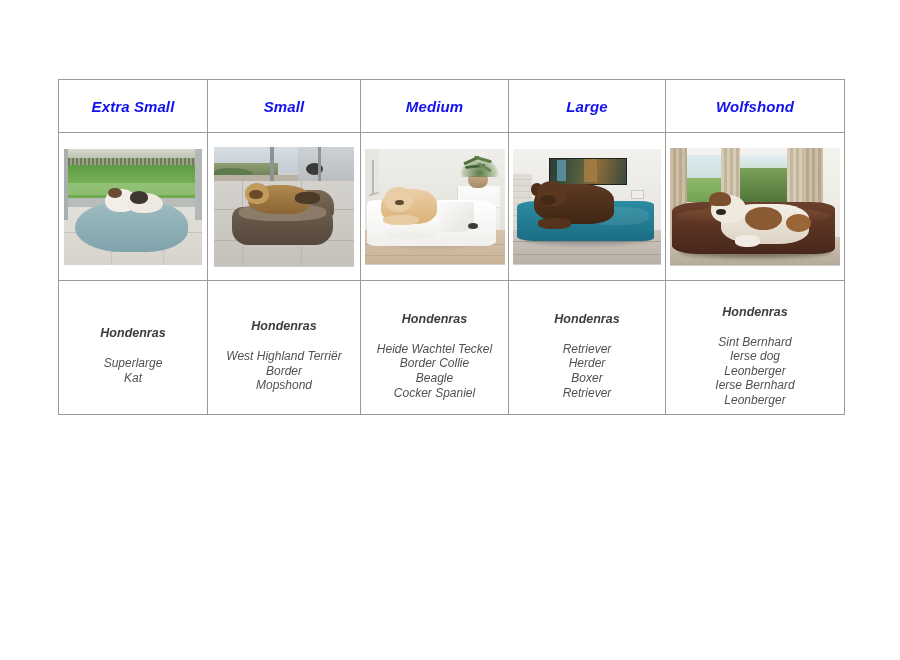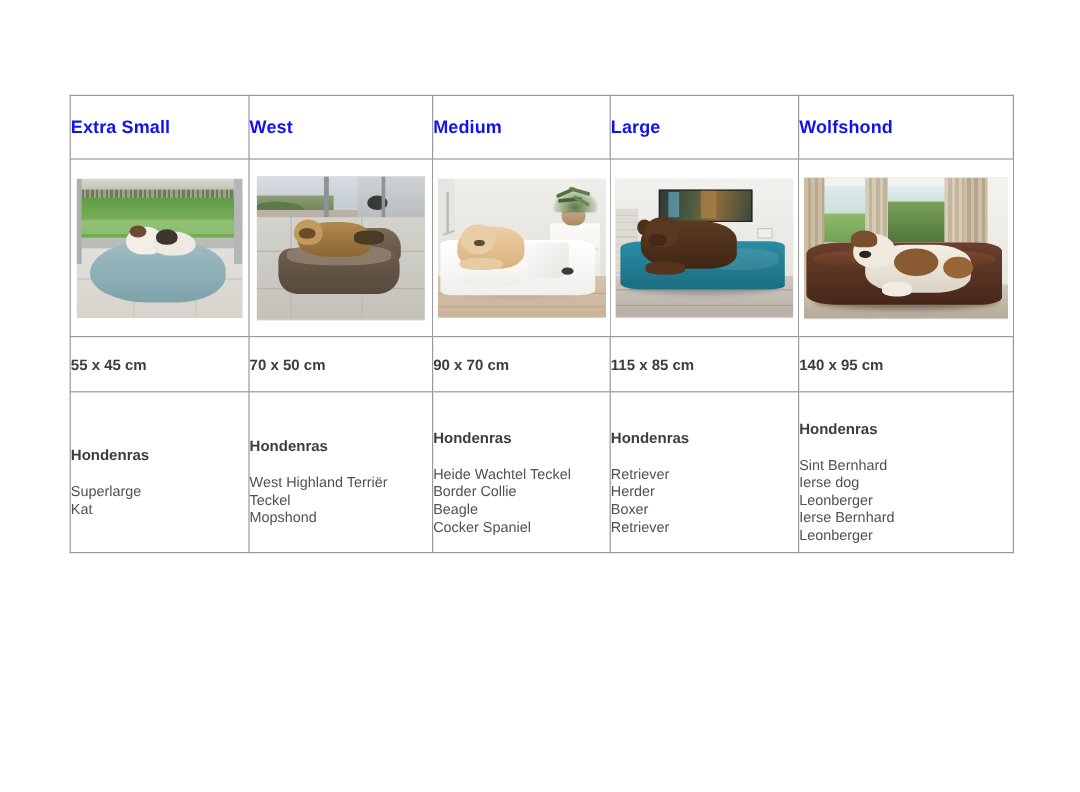--- a/index.html
+++ b/index.html
@@ -20,21 +20,23 @@
     left: 58px;
     top: 79px;
     width: 786px;
     border-collapse: collapse;
     table-layout: fixed;
   }
   #size-table td {
     border: 1px solid #9a9a9a;
     padding: 0;
     vertical-align: middle;
+    text-align: center;
     background: #ffffff;
+    font-style: italic;
   }
 
   
   .col-xs { width: 149px; }
   .col-s  { width: 153px; }
   .col-m  { width: 148px; }
   .col-l  { width: 157px; }
   .col-xl { width: 179px; }
 
   
@@ -275,21 +277,21 @@
       <col class="col-l">
       <col class="col-xl">
   </colgroup>
 
   <tbody>
       <tr class="hdr-row">
     <td>
       <div class="hdr-label">Extra Small</div>
     </td>
     <td>
-      <div class="hdr-label">West</div>
+      <div class="hdr-label">Small</div>
     </td>
     <td>
       <div class="hdr-label">Medium</div>
     </td>
     <td>
       <div class="hdr-label">Large</div>
     </td>
     <td>
       <div class="hdr-label">Wolfshond</div>
     </td>
@@ -422,51 +424,34 @@
           <div class="xl-dogl"></div>
           <div class="xl-doge"></div>
           <div class="xl-dogh"></div>
           <div class="xl-dogm"></div>
           <div class="xl-dogn"></div>
         </div>
       </div>
     </td>
   </tr>
 
-  <tr class="dim-row">
-    <td>
-      <div class="dim-label">55 x 45 cm</div>
-    </td>
-    <td>
-      <div class="dim-label">70 x 50 cm</div>
-    </td>
-    <td>
-      <div class="dim-label">90 x 70 cm</div>
-    </td>
-    <td>
-      <div class="dim-label">115 x 85 cm</div>
-    </td>
-    <td>
-      <div class="dim-label">140 x 95 cm</div>
-    </td>
-  </tr>
 
   <tr class="breed-row">
     <td>
       <div class="breed-cell">
         <div class="breed-title">Hondenras</div>
         <div class="breed-item">Superlarge</div>
         <div class="breed-item">Kat</div>
       </div>
     </td>
     <td>
       <div class="breed-cell">
         <div class="breed-title">Hondenras</div>
         <div class="breed-item">West Highland Terriër</div>
-        <div class="breed-item">Teckel</div>
+        <div class="breed-item">Border</div>
         <div class="breed-item">Mopshond</div>
       </div>
     </td>
     <td>
       <div class="breed-cell">
         <div class="breed-title">Hondenras</div>
         <div class="breed-item">Heide Wachtel Teckel</div>
         <div class="breed-item">Border Collie</div>
         <div class="breed-item">Beagle</div>
         <div class="breed-item">Cocker Spaniel</div>

